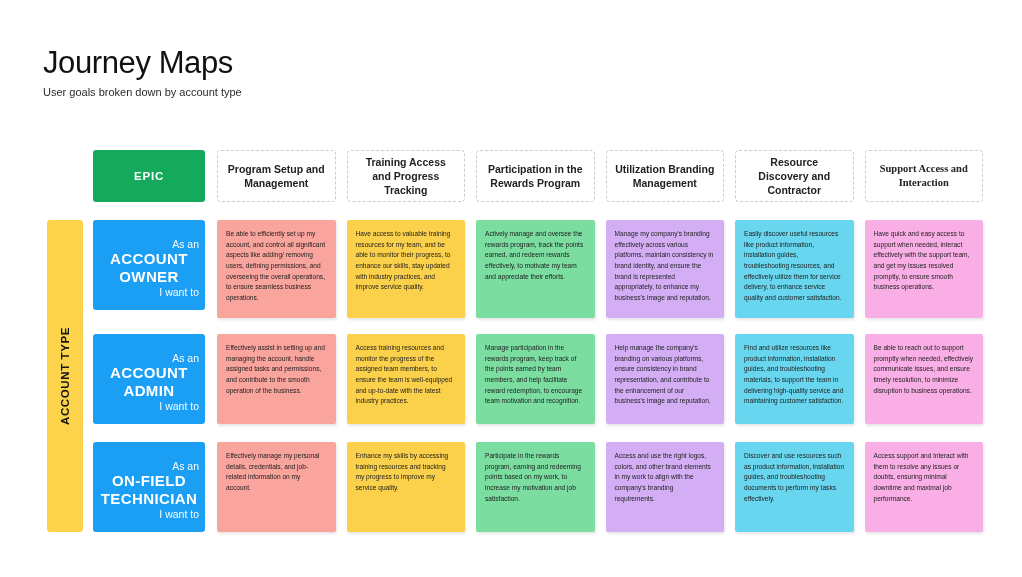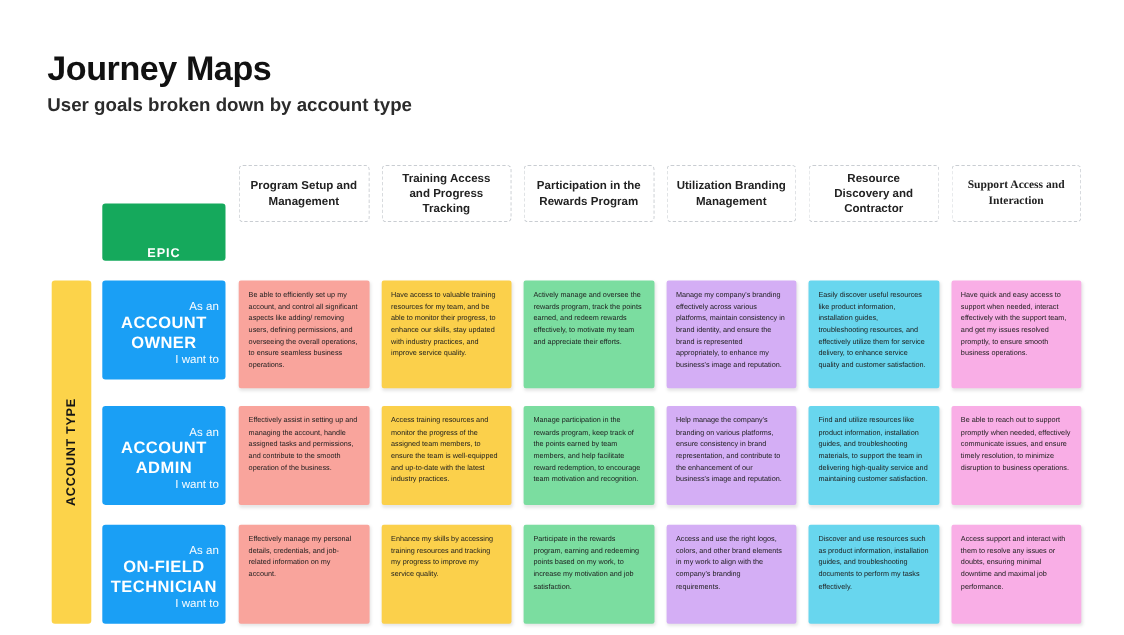--- a/index.html
+++ b/index.html
@@ -16,29 +16,29 @@
   }
   .page {
     position: relative;
     width: 1022px;
     height: 577px;
     box-sizing: border-box;
     padding: 46px 40px 0 43px;
   }
   .page-title {
     font-size: 31px;
-    font-weight: bold;
+    font-weight: normal;
     letter-spacing: -0.4px;
     color: #111111;
     margin: 0 0 6px 0;
     line-height: 1.1;
   }
   .page-subtitle {
-    font-size: 17px;
-    font-weight: bold;
+    font-size: 11px;
+    font-weight: normal;
     color: #2b2b2b;
     margin: 0;
     line-height: 1.2;
   }
 
   
   .board {
     position: absolute;
     left: 43px;
     top: 150px;
@@ -78,27 +78,26 @@
   .role-cell {
     width: 112px;
     flex: 0 0 112px;
     margin-right: 12px;
   }
   .epic-box {
     height: 52px;
     background: #15A95C;
     border-radius: 3px;
     display: flex;
-    align-items: flex-end;
+    align-items: center;
     justify-content: center;
     color: #ffffff;
     font-size: 11.5px;
     font-weight: bold;
     letter-spacing: 0.8px;
-    margin-top: 35px;
   }
   .role-box {
     background: #1A9FF5;
     border-radius: 3px;
     color: #ffffff;
     text-align: center;
     box-sizing: border-box;
     padding: 18px 6px;
     display: flex;
     flex-direction: column;

